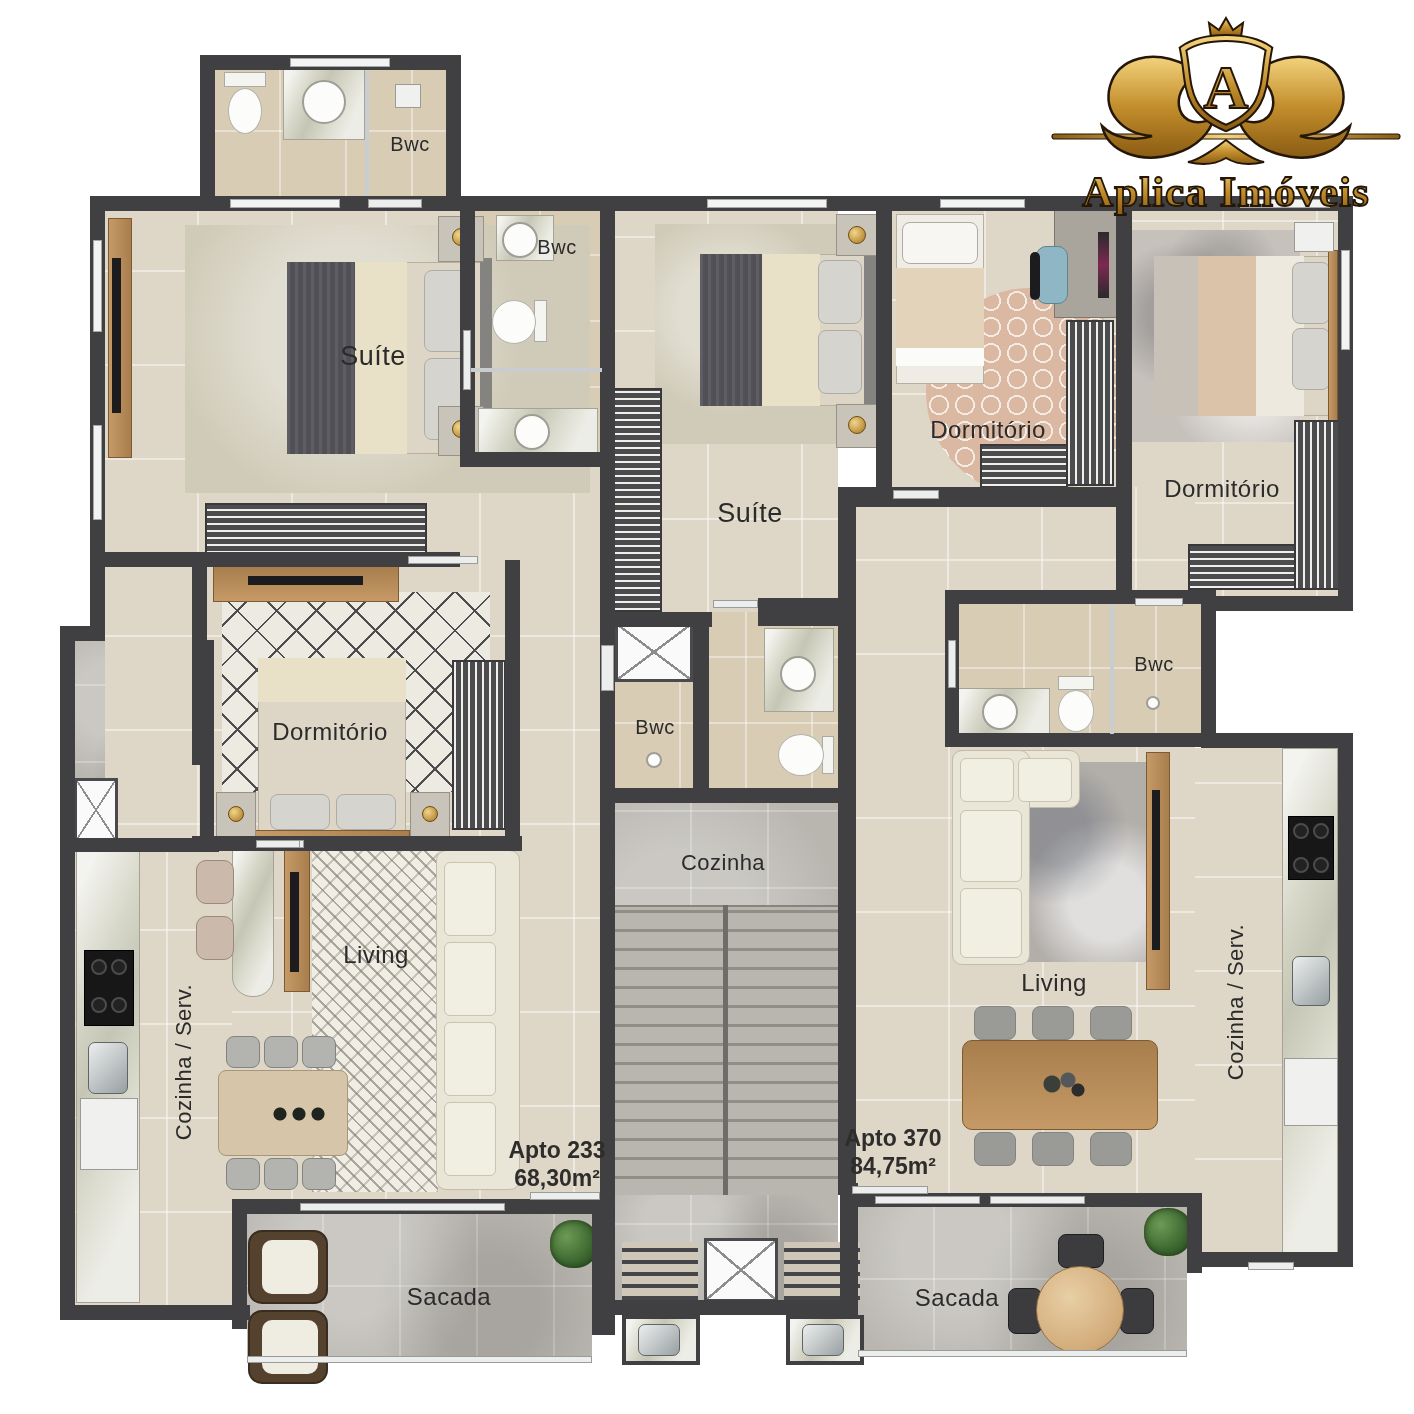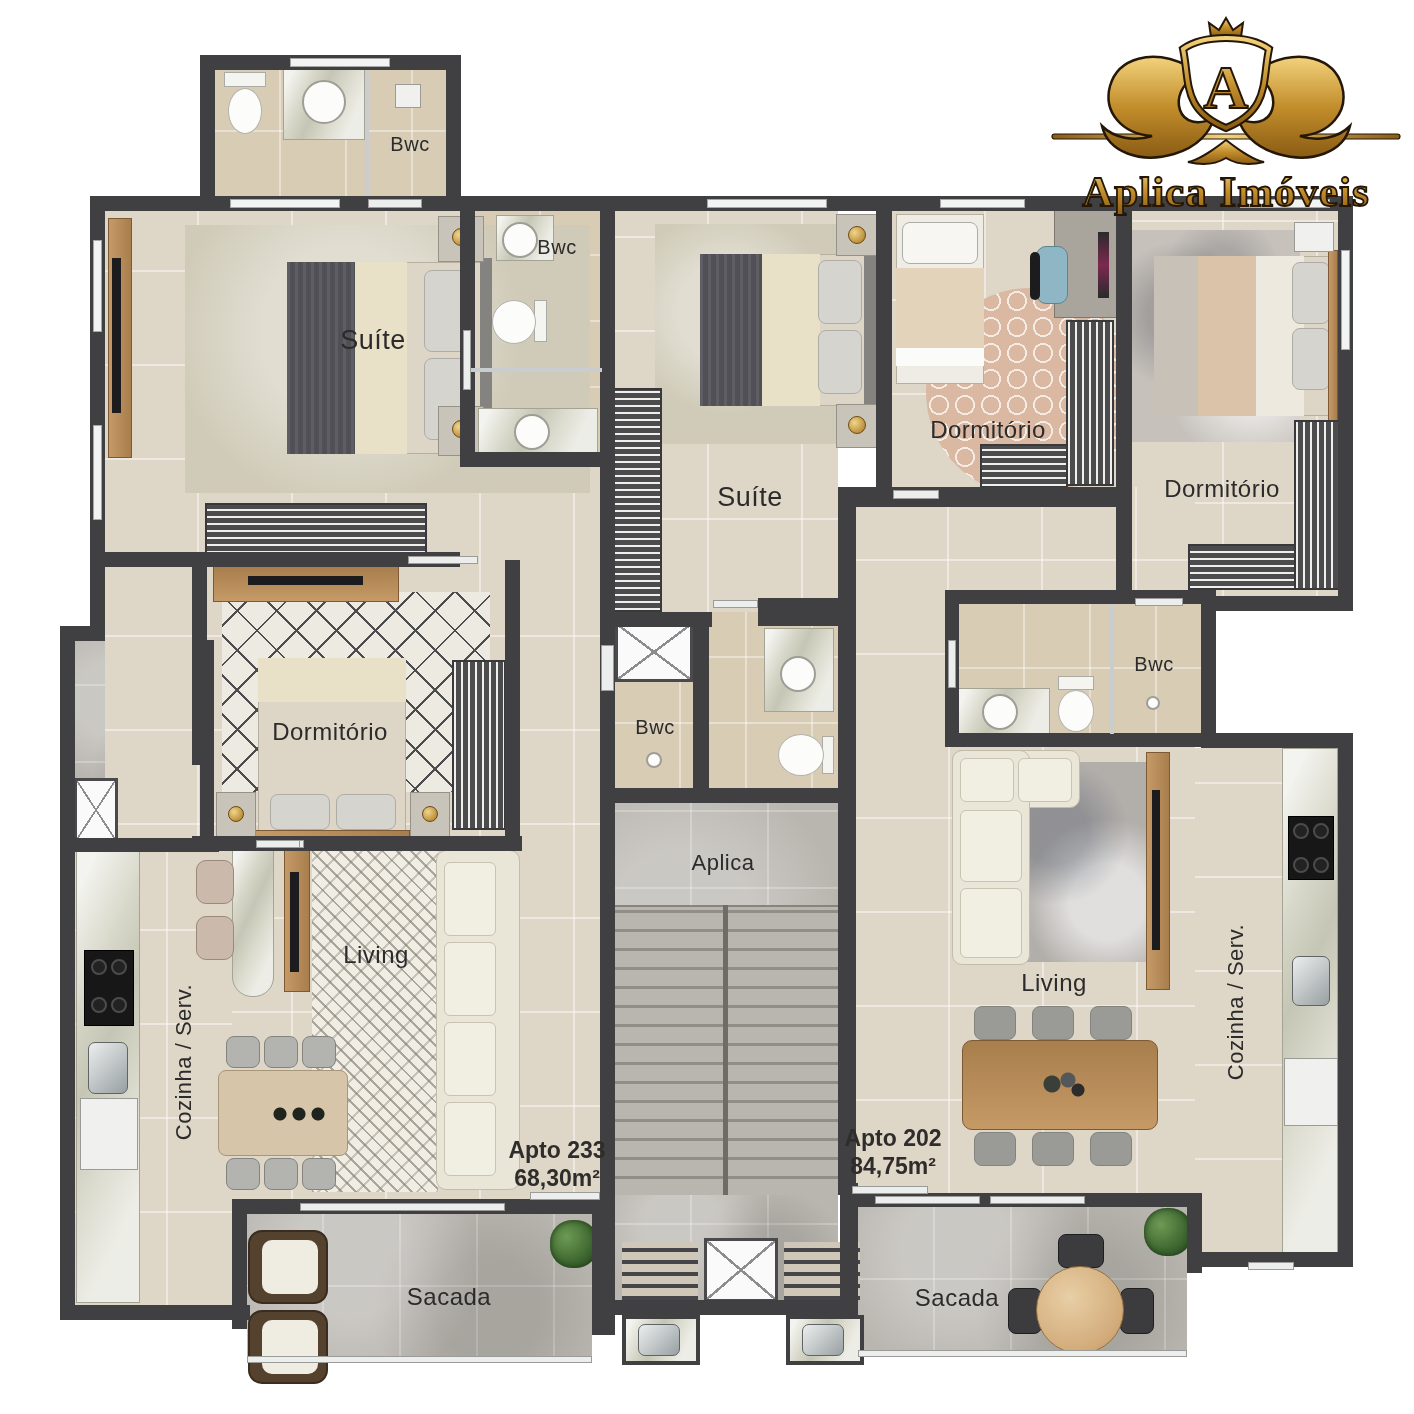--- a/index.html
+++ b/index.html
@@ -87,21 +87,21 @@
     background:radial-gradient(circle at 35% 35%,#6d9a54,#3c662f 60%,#2c4d22);
     box-shadow:inset 0 0 6px #1e3517;}
   .tvline{background:#1c1c1e;z-index:11;}
 
   
   .lbl{z-index:50;transform:translate(-50%,-50%);color:#2b2b2b;white-space:nowrap;letter-spacing:.5px;}
   .lbl.rot{transform:translate(-50%,-50%) rotate(-90deg);}
   .lbl.s20{font-size:20px;}
   .lbl.s22{font-size:22px;}
   .lbl.s24{font-size:24px;}
-  .lbl.s27{font-size:27px;}
+  .lbl.s27{font-size:27px;margin-top:16px;}
   .apt-tag{z-index:50;transform:translate(-50%,-50%);text-align:center;font-weight:bold;
            color:#2e2d2b;font-size:23px;line-height:1.2;white-space:nowrap;}
 
   
   #logo{left:1048px;top:14px;width:356px;height:206px;z-index:60;}
   #logo svg{position:absolute;left:0;top:0;}
 </style>
 </head>
 <body>
 
@@ -376,34 +376,34 @@
 
   <div class="lbl s20" style="left:410px;top:144px;">Bwc</div>
   <div class="lbl s20" style="left:557px;top:247px;">Bwc</div>
   <div class="lbl s27" style="left:373px;top:340px;">Suíte</div>
   <div class="lbl s27" style="left:750px;top:497px;">Suíte</div>
   <div class="lbl s24" style="left:988px;top:430px;">Dormitório</div>
   <div class="lbl s24" style="left:1222px;top:489px;">Dormitório</div>
   <div class="lbl s24" style="left:330px;top:732px;">Dormitório</div>
   <div class="lbl s20" style="left:655px;top:727px;">Bwc</div>
   <div class="lbl s20" style="left:1154px;top:664px;">Bwc</div>
-  <div class="lbl s22" style="left:723px;top:863px;">Aplica</div>
+  <div class="lbl s22" style="left:723px;top:863px;">Cozinha</div>
   <div class="lbl s24" style="left:376px;top:955px;">Living</div>
   <div class="lbl s24" style="left:1054px;top:983px;">Living</div>
   <div class="lbl s22 rot" style="left:184px;top:1062px;">Cozinha / Serv.</div>
   <div class="lbl s22 rot" style="left:1236px;top:1002px;">Cozinha / Serv.</div>
   <div class="lbl s24" style="left:449px;top:1297px;">Sacada</div>
   <div class="lbl s24" style="left:957px;top:1298px;">Sacada</div>
 
   <div class="apt-tag" style="left:557px;top:1165px;">
     <div style="position:static;">Apto 233</div>
     <div style="position:static;">68,30m²</div>
   </div>
   <div class="apt-tag" style="left:893px;top:1153px;">
-    <div style="position:static;">Apto 202</div>
+    <div style="position:static;">Apto 370</div>
     <div style="position:static;">84,75m²</div>
   </div>
 
   <div id="logo">
     <svg width="356" height="206" viewBox="0 0 356 206">
       <defs>
         <linearGradient id="gg" x1="0" y1="0" x2="0" y2="1">
           <stop offset="0" stop-color="#f2d27c"></stop>
           <stop offset="0.5" stop-color="#c28d2b"></stop>
           <stop offset="1" stop-color="#8a5c14"></stop>

